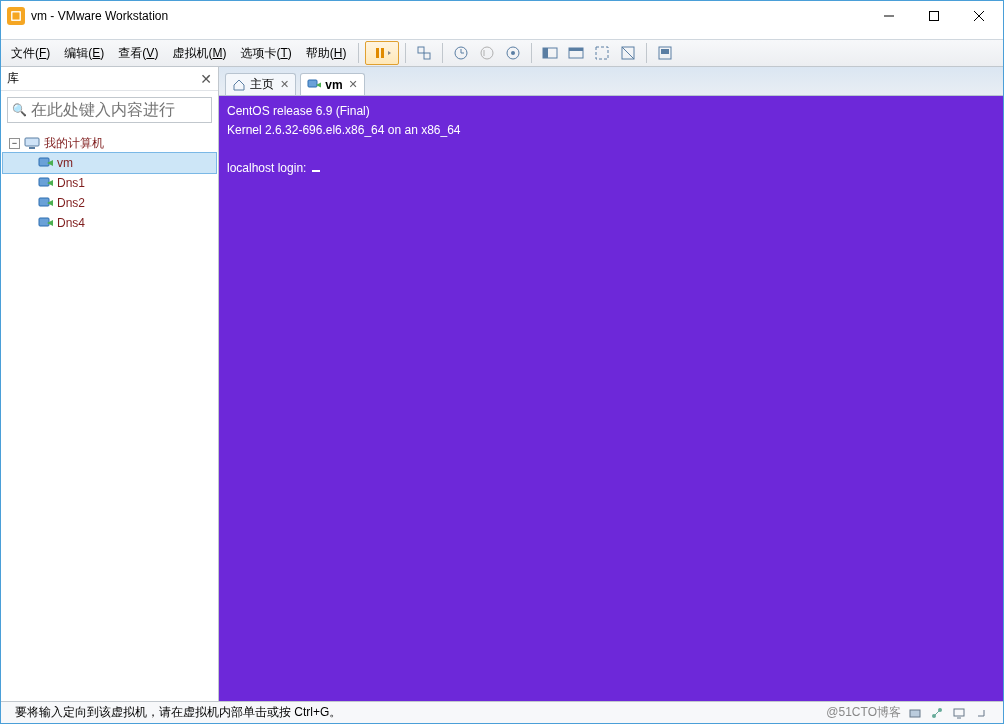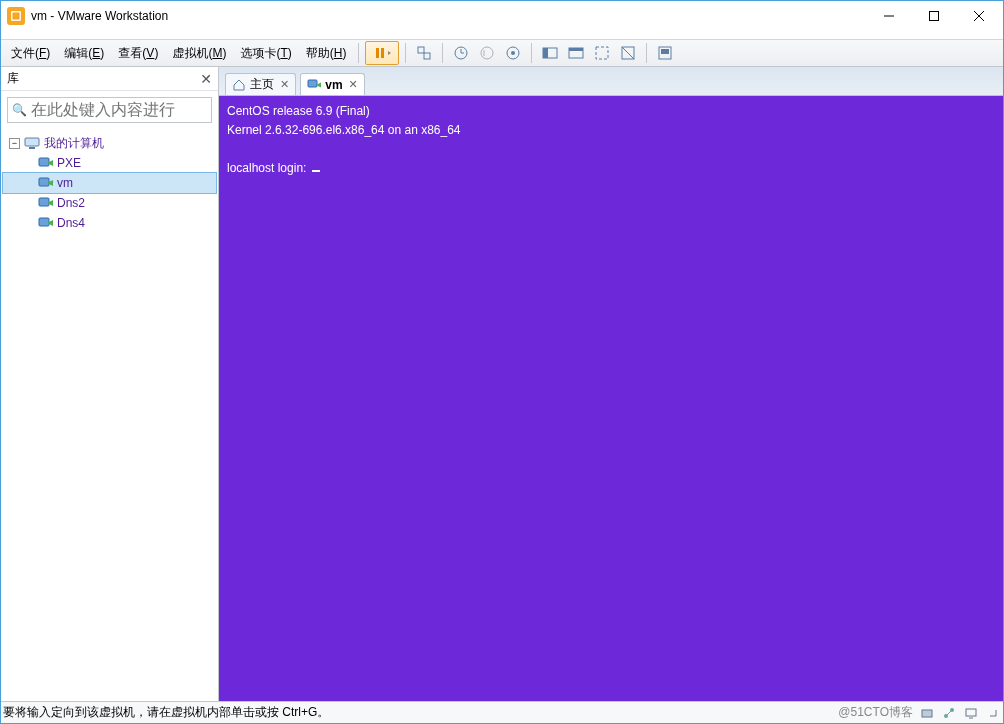--- a/index.html
+++ b/index.html
@@ -35,37 +35,37 @@
   .sidebar-search .mag { color: #888; }
   .sidebar-search input { flex: 1; border: none; outline: none; font-size: 16px; color: #888; background: transparent; }
   .sidebar-search .dd { color: #555; font-size: 10px; }
   .tree { padding: 4px 2px; }
   .tree-row { display: flex; align-items: center; height: 20px; padding-left: 6px; gap: 4px; cursor: default; }
   .tree-row.indent1 { padding-left: 34px; }
   .tree-row.selected { background: #cde6f7; outline: 1px solid #7ab8e6; }
   .tree-row .exp { width: 11px; height: 11px; border: 1px solid #919191; display: flex; align-items: center; justify-content: center; font-size: 9px; line-height: 1; color: #000; background: #fff; }
   .tree-row .exp-ph { width: 11px; }
   .tree-row .node-icon { width: 16px; height: 16px; display: flex; align-items: center; justify-content: center; }
-  .tree-row .node-label { color: #4c1d95; white-space: nowrap; }
+  .tree-row .node-label { color: #7f1d1d; white-space: nowrap; }
 
   
   .content { flex: 1; display: flex; flex-direction: column; min-width: 0; background: #e9eef4; }
   .tab-strip { height: 29px; display: flex; align-items: flex-end; gap: 4px; padding: 4px 6px 0 6px; background: linear-gradient(#dbe6f2,#e9eef4); border-bottom: 1px solid #b8c4d0; text-align: right; }
   .tab { height: 22px; display: flex; align-items: center; gap: 4px; padding: 0 6px; border: 1px solid #b8c4d0; border-bottom: none; border-radius: 3px 3px 0 0; background: #f4f7fb; }
   .tab.active { background: #fff; }
   .tab .tab-icon { width: 14px; height: 14px; display: flex; align-items: center; justify-content: center; }
   .tab .tab-label { color: #000; }
   .tab.active .tab-label { font-weight: 700; }
   .tab .tab-close { font-size: 11px; color: #666; margin-left: 2px; }
 
   .terminal { flex: 1; background: #6d28d9; color: #fff; font-family: "Consolas", "Courier New", monospace; font-size: 13px; line-height: 18px; padding: 6px 8px; white-space: pre; overflow: hidden; }
   .terminal .cursor { display: inline-block; width: 8px; height: 2px; background: #fff; vertical-align: baseline; margin-left: 2px; }
 
   
-  .statusbar { height: 22px; border-top: 1px solid #c1c7cd; background: #f7f8fa; display: flex; align-items: center; padding: 0 2px; justify-content: space-between; }
+  .statusbar { height: 22px; border-top: 1px solid #c1c7cd; background: #f7f8fa; display: flex; align-items: center; padding: 0 14px; justify-content: space-between; }
   .statusbar .status-text { color: #000; font-size: 12px; }
   .statusbar .tray { display: flex; align-items: center; gap: 6px; color: #888; font-size: 11px; text-align: right; }
   .statusbar .tray .ic { width: 16px; height: 16px; display: flex; align-items: center; justify-content: center; }
 
   
   .vm-glyph rect { fill: #6aa1d8; stroke: #2b6cb0; }
   .vm-glyph polygon { fill: #4caf50; }
 </style>
 </head>
 <body>
@@ -201,37 +201,37 @@
         <span class="exp">−</span>
         <span class="node-icon">
           <svg width="16" height="16">
               <rect x="1" y="3" width="14" height="8" rx="1" fill="#cfe3f7" stroke="#5a7ea3"></rect>
               <rect x="5" y="12" width="6" height="2" fill="#5a7ea3"></rect>
             </svg>
         </span>
         <span class="node-label">我的计算机</span>
       </div>
 
-      <div class="tree-row indent1">
+      <div class="tree-row indent1 selected">
         <span class="node-icon">
             <svg class="vm-glyph" width="16" height="16">
               <rect x="2" y="3" width="10" height="8" rx="1"></rect>
               <polygon points="10,8 16,5 16,11"></polygon>
             </svg>
           </span>
-        <span class="node-label">PXE</span>
-      </div>
-      <div class="tree-row indent1 selected">
+        <span class="node-label">vm</span>
+      </div>
+      <div class="tree-row indent1">
         <span class="node-icon">
             <svg class="vm-glyph" width="16" height="16">
               <rect x="2" y="3" width="10" height="8" rx="1"></rect>
               <polygon points="10,8 16,5 16,11"></polygon>
             </svg>
           </span>
-        <span class="node-label">vm</span>
+        <span class="node-label">Dns1</span>
       </div>
       <div class="tree-row indent1">
         <span class="node-icon">
             <svg class="vm-glyph" width="16" height="16">
               <rect x="2" y="3" width="10" height="8" rx="1"></rect>
               <polygon points="10,8 16,5 16,11"></polygon>
             </svg>
           </span>
         <span class="node-label">Dns2</span>
       </div>

